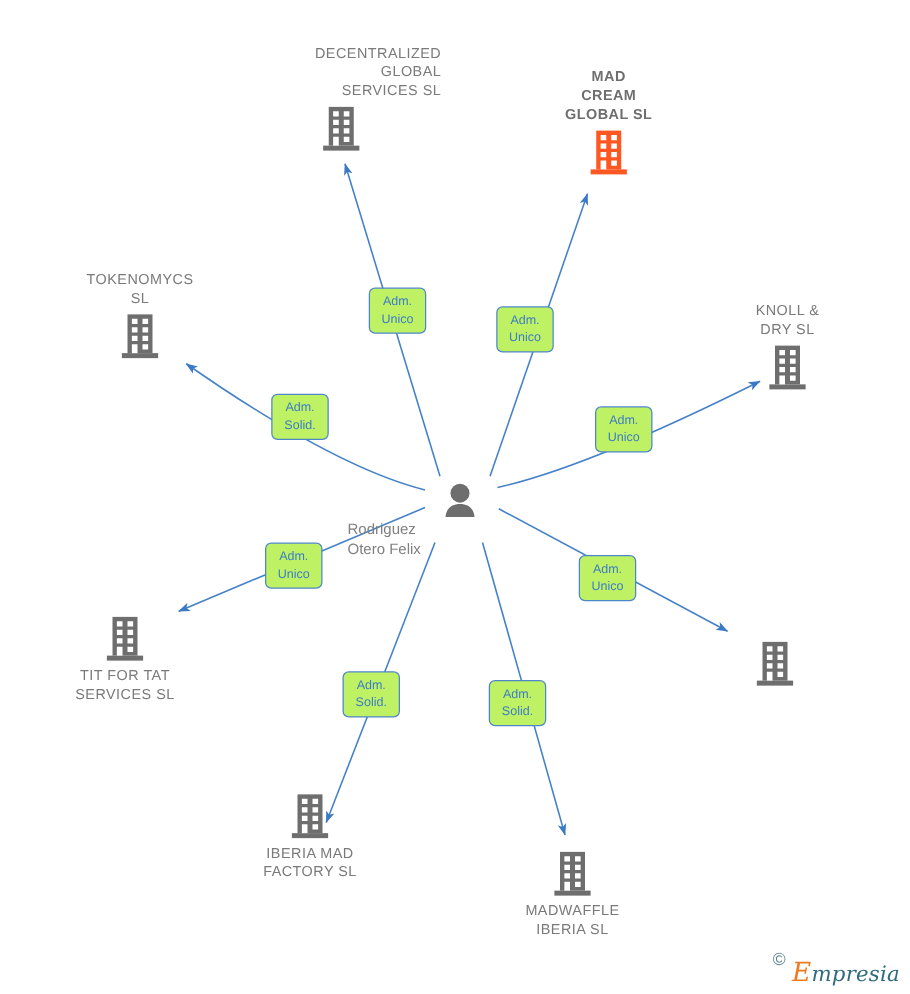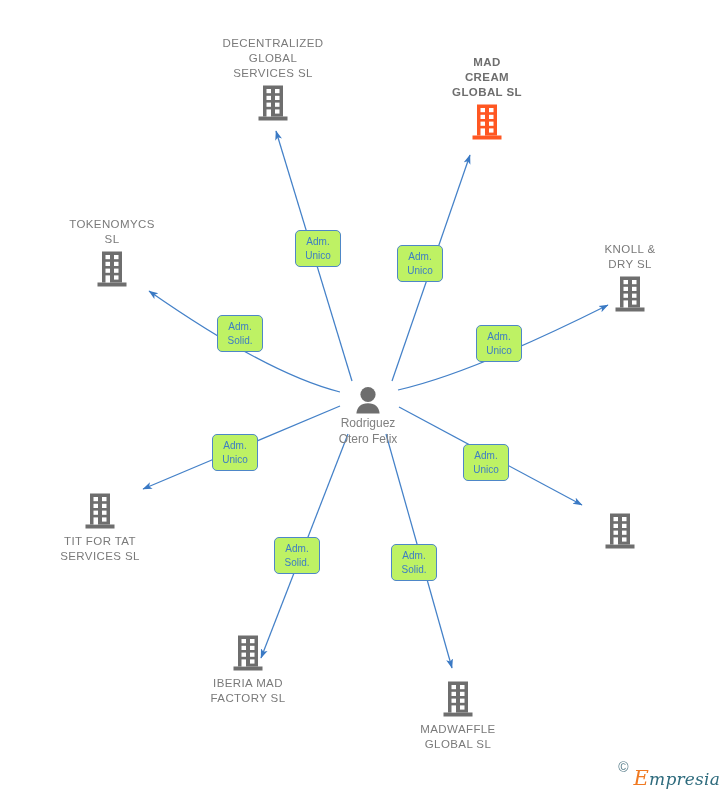--- a/index.html
+++ b/index.html
@@ -51,21 +51,21 @@
     margin: 0 auto;
   }
   .node.below .node-icon { margin-bottom: 4px; }
   .node.above .node-icon { margin-top: 3px; }
 
   
   .center-node {
     position: absolute;
     width: 180px;
     margin-left: -90px;
-    text-align: center;
+    text-align: left;
     z-index: 4;
   }
   .center-label {
     font-size: 12px;
     line-height: 16px;
     color: #808080;
     white-space: pre-line;
     margin-top: 1px;
   }
 
@@ -150,21 +150,21 @@
 
   <div class="center-node" style="left:368px; top:386px;">
     <svg class="node-icon" width="34" height="28" viewBox="0 0 34 28">
       <circle cx="17" cy="8.5" r="7.6" fill="#6e6e6e"></circle>
       <path d="M17 17.2c-7.2 0-11.1 4.1-11.6 10.3h23.2C28.1 21.3 24.2 17.2 17 17.2z" fill="#6e6e6e"></path>
     </svg>
     <div class="center-label">Rodriguez
 Otero Felix</div>
   </div>
 
-  <div class="node above" style="left:273px; top:36px;">
+  <div class="node above" style="left:273px; top:36px;text-align:right;">
     <div class="node-label">DECENTRALIZED
 GLOBAL
 SERVICES  SL</div>
     <svg class="node-icon" width="32" height="38" viewBox="0 0 32 38">
       <g fill="#6e6e6e">
         <rect x="6" y="1.5" width="20" height="31"></rect>
         <rect x="1.5" y="32.5" width="29" height="4"></rect>
       </g>
       <g fill="#ffffff">
         <rect x="9.5" y="5" width="4.5" height="4.2"></rect>
@@ -315,21 +315,21 @@
           <rect x="18" y="5" width="4.5" height="4.2"></rect>
         <rect x="9.5" y="11.8" width="4.5" height="4.2"></rect>
           <rect x="18" y="11.8" width="4.5" height="4.2"></rect>
         <rect x="9.5" y="18.6" width="4.5" height="4.2"></rect>
           <rect x="18" y="18.6" width="4.5" height="4.2"></rect>
         <rect x="9.5" y="25.4" width="4.5" height="7.1"></rect>
           <rect x="18" y="25.4" width="4.5" height="4.2"></rect>
       </g>
     </svg>
     <div class="node-label">MADWAFFLE
-GLOBAL  SL</div>
+IBERIA  SL</div>
   </div>
 
   <div class="edge-label" style="left:318px; top:248px;">Adm.
 Unico</div>
   <div class="edge-label" style="left:420px; top:263px;">Adm.
 Unico</div>
   <div class="edge-label" style="left:240px; top:333px;">Adm.
 Solid.</div>
   <div class="edge-label" style="left:499px; top:343px;">Adm.
 Unico</div>

